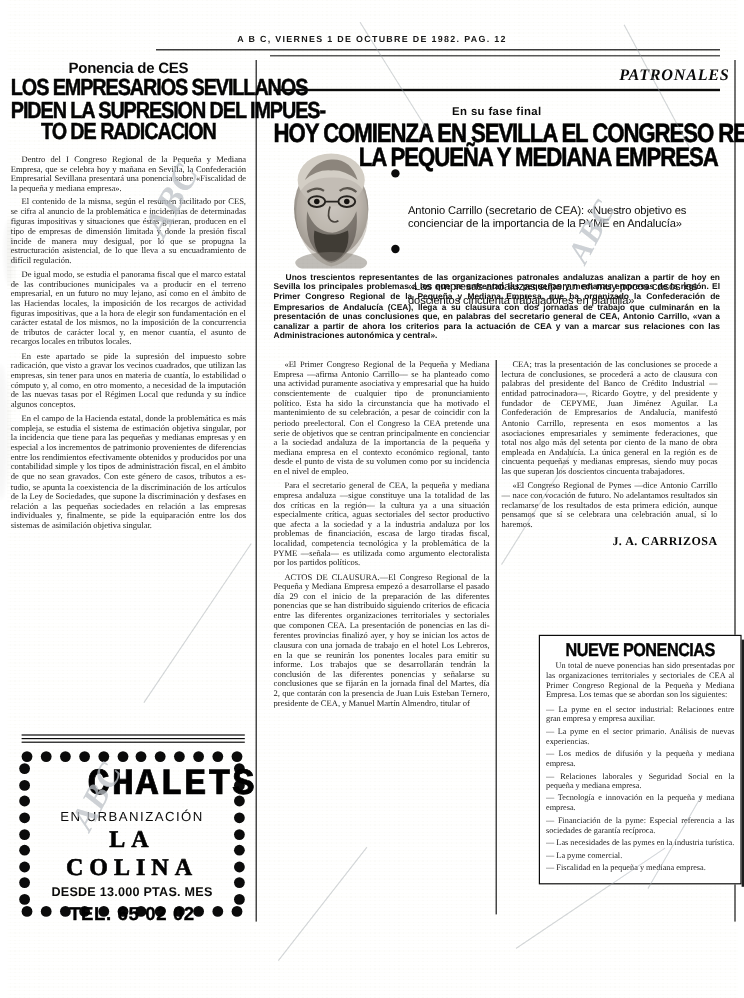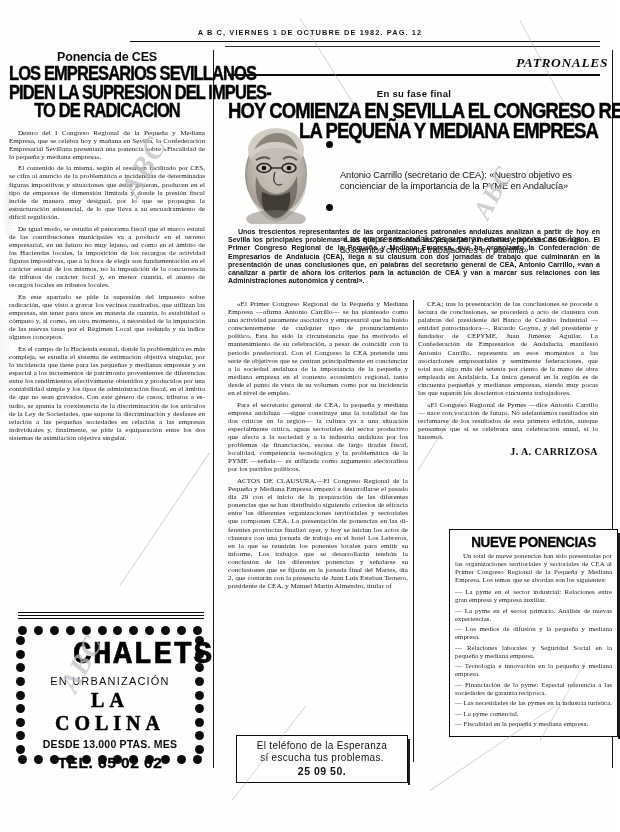--- a/index.html
+++ b/index.html
@@ -379,25 +379,20 @@
     </div>
     <div class="ad-inner">
       <div class="ad-chalets">CHALETS</div>
       <div class="ad-urb">EN URBANIZACIÓN</div>
       <div class="ad-colina">LA COLINA</div>
       <div class="ad-desde">DESDE 13.000 PTAS. MES</div>
       <div class="ad-tel">TEL. 65 02 02</div>
     </div>
   </div>
 
-  <div id="esperanza">
-    <div class="esp-l">El teléfono de la Esperanza</div>
-    <div class="esp-l">sí escucha tus problemas.</div>
-    <div class="esp-num">25 09 50.</div>
-  </div>
 
   <div id="wm">
     <div class="wmline" style="left:300px;top:18px;width:110px;transform:rotate(58deg);"></div>
     <div class="wmline" style="left:520px;top:20px;width:120px;transform:rotate(62deg);"></div>
     <div class="wmtxt" style="left:112px;top:150px;transform:rotate(-62deg);font-size:30px;">ABC</div>
     <div class="wmtxt" style="left:466px;top:178px;transform:rotate(-62deg);font-size:26px;">ABC</div>
     <div class="wmtxt" style="left:52px;top:648px;transform:rotate(-62deg);font-size:28px;">ABC</div>
     <div class="wmline" style="left:120px;top:585px;width:160px;transform:rotate(-56deg);"></div>
     <div class="wmline" style="left:418px;top:470px;width:120px;transform:rotate(-58deg);"></div>
     <div class="wmline" style="left:232px;top:800px;width:120px;transform:rotate(-52deg);"></div>

